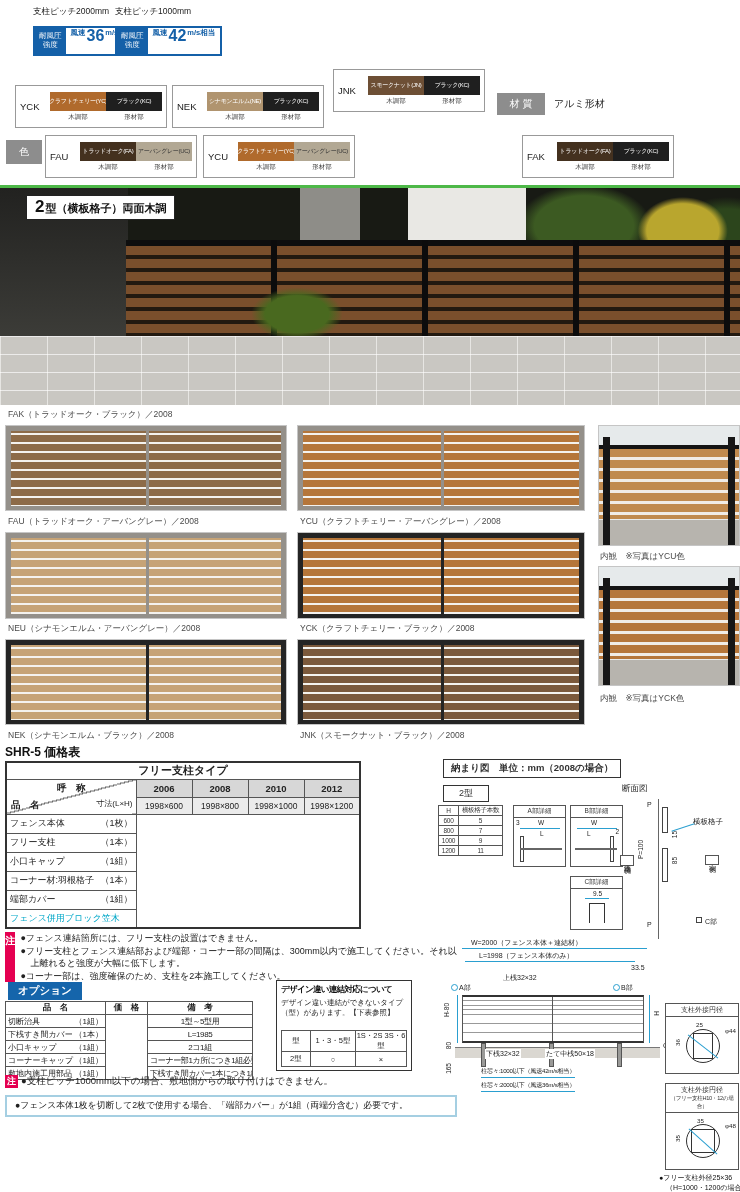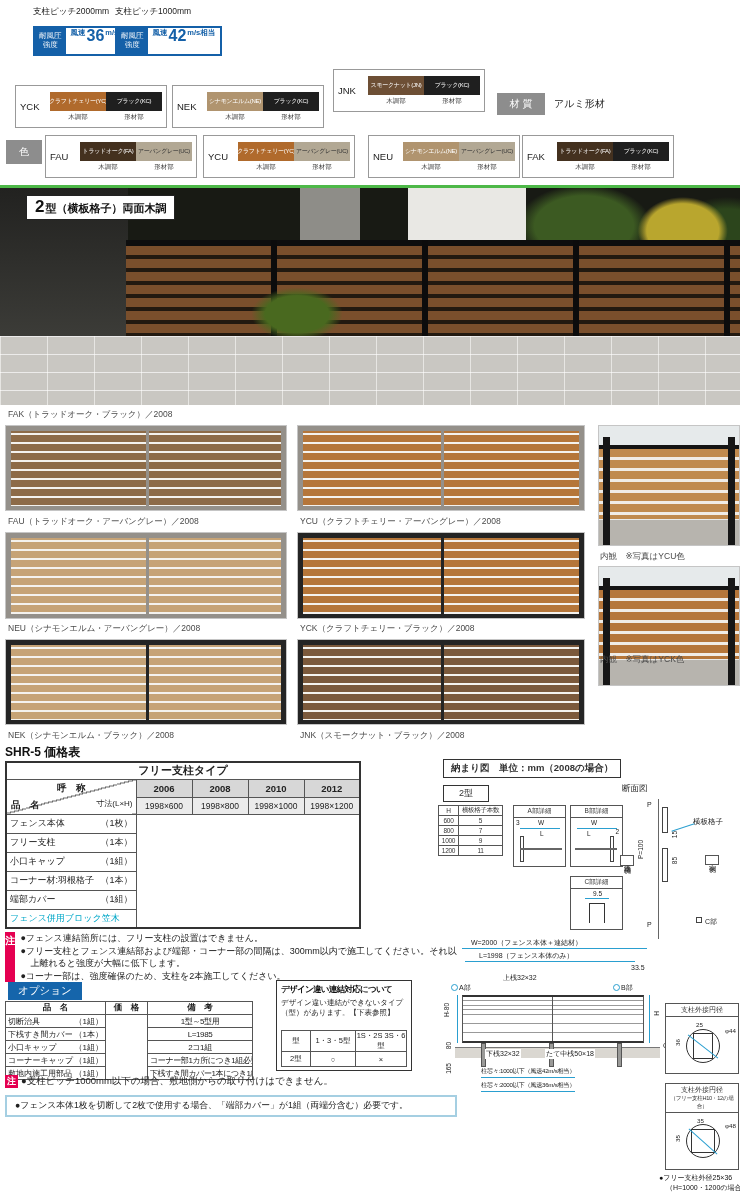--- a/index.html
+++ b/index.html
@@ -74,21 +74,21 @@
 .d-name{position:absolute;bottom:2px;left:4px;font-weight:bold;font-size:9.5px}
 .itm .nm{float:left}
 .itm .un{float:right}
 .hl .nm{color:var(--hl)}
 
 
 .notes1{position:absolute;display:flex;gap:5px;align-items:stretch}
 .n1tag{width:14px;background:var(--tc);color:#fff;font-size:10px;text-align:center;padding-top:2px;font-weight:bold}
 .n1body{font-size:9px;line-height:1.4;color:#222}
 .n1body div{padding-left:10px;text-indent:-10px}
-.opt-tag{position:absolute;background:var(--tc);color:#fff;font-weight:normal;font-size:10.5px;padding:2px 10px}
+.opt-tag{position:absolute;background:var(--tc);color:#fff;font-weight:bold;font-size:10.5px;padding:2px 10px}
 .opt-tbl{position:absolute;border-collapse:collapse;table-layout:fixed;width:247px;border:1.5px solid #333;background:#fff}
 .opt-tbl td{border:1px solid #555;font-size:8px;height:13px;padding:0 2px;color:#222}
 .opt-tbl .oh{font-weight:bold;text-align:center;font-size:8.5px}
 .opt-note{text-align:center;font-size:7px;letter-spacing:-0.4px;white-space:nowrap;overflow:hidden}
 .sq-tag{display:inline-block;background:var(--tc);color:#fff;font-size:9px;font-weight:bold;padding:0 2px;margin-right:3px}
 .note2{position:absolute;font-size:9.5px;color:#222}
 .note3{position:absolute;border:2px solid #a5cfe2;padding:3px 8px;font-size:8.8px;color:#222;width:452px;background:#fff}
 
 
 .dbox{position:absolute;border:1px solid #333;background:#fff;padding:3px 4px;width:136px}
@@ -232,33 +232,20 @@
       <div class="chipcol">
           <div class="chipbar" style="--c: #b06a2c; --t: #ffffff;">クラフトチェリー(YC)</div>
           <div class="chiplab">木調部</div>
         </div>
       <div class="chipcol">
           <div class="chipbar" style="--c: #b2a894; --t: #333333;">アーバングレー(UC)</div>
           <div class="chiplab">形材部</div>
         </div>
     </div>
   </div>
-  <div class="cset" style="left:368px;top:135px">
-    <span class="ccode">NEU</span>
-    <div class="chips">
-      <div class="chipcol">
-          <div class="chipbar" style="--c: #b0946f; --t: #ffffff;">シナモンエルム(NE)</div>
-          <div class="chiplab">木調部</div>
-        </div>
-      <div class="chipcol">
-          <div class="chipbar" style="--c: #b2a894; --t: #333333;">アーバングレー(UC)</div>
-          <div class="chiplab">形材部</div>
-        </div>
-    </div>
-  </div>
   <div class="cset" style="left:522px;top:135px">
     <span class="ccode">FAK</span>
     <div class="chips">
       <div class="chipcol">
           <div class="chipbar" style="--c: #44311f; --t: #ffffff;">トラッドオーク(FA)</div>
           <div class="chiplab">木調部</div>
         </div>
       <div class="chipcol">
           <div class="chipbar" style="--c: #1f1f1f; --t: #ffffff;">ブラック(KC)</div>
           <div class="chiplab">形材部</div>
@@ -339,21 +326,21 @@
       <div class="int-postl"></div>
       <div class="int-postr"></div>
   </div>
   <div class="caption" style="left:600px;top:551px">内観　※写真はYCU色</div>
   <div class="interior" style="left: 598px; top: 566px; width: 142px; height: 120px; --wood: #b5763a;">
     <div class="int-fence"></div>
       <div class="int-wall"></div>
       <div class="int-postl"></div>
       <div class="int-postr"></div>
   </div>
-  <div class="caption" style="left:600px;top:654px">内観　※写真はYCK色</div>
+  <div class="caption" style="left:600px;top:693px">内観　※写真はYCK色</div>
 
   <div class="sec-title" style="left:5px;top:744px">SHR-5 価格表</div>
   <table class="price-tbl" style="left:5px;top:761px">
     <colgroup>
         <col style="width:130px">
         <col style="width:56px">
         <col style="width:56px">
         <col style="width:56px">
         <col style="width:56px">
       </colgroup>

